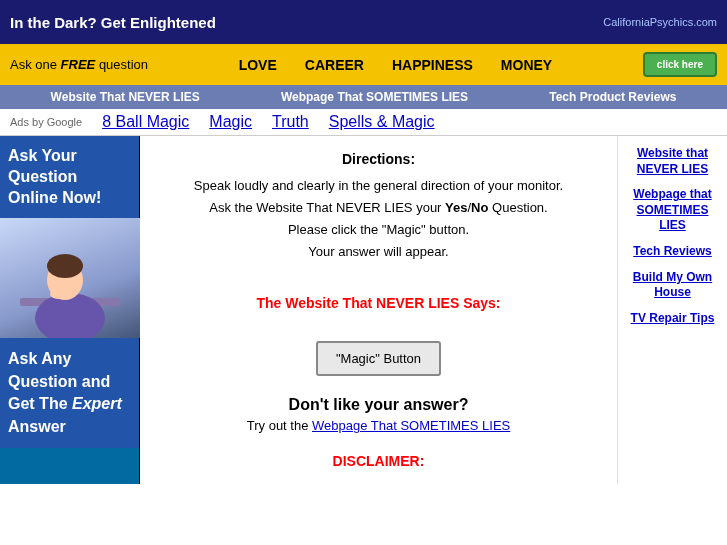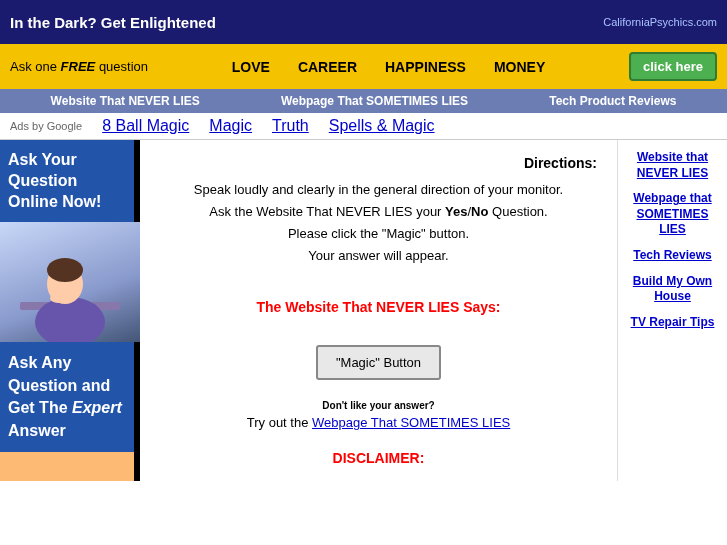--- a/index.html
+++ b/index.html
@@ -29,21 +29,21 @@
     .nav-ask { font-size: 13px; color: #000; }
     .nav-ask em { font-style: italic; font-weight: bold; color: #000; }
     .nav-links { display: flex; gap: 28px; flex: 1; justify-content: center; }
     .nav-link { font-size: 14px; font-weight: bold; color: #000; text-decoration: none; cursor: pointer; }
     .click-here-btn {
       background: #4caf50;
       color: #fff;
       border: 2px solid #2e7d32;
       border-radius: 4px;
       padding: 5px 12px;
-      font-size: 13px;
+      font-size: 10px;
       font-weight: bold;
       cursor: pointer;
     }
 
     
     .top-links-bar {
       background: #6b7db3;
       display: flex;
       align-items: center;
       justify-content: space-around;
@@ -72,22 +72,22 @@
     
     .main-layout {
       display: flex;
       width: 100%;
     }
 
     
     .left-sidebar {
       width: 140px;
       min-width: 140px;
-      background: #fdba74;
-      border-right: 6px solid #000000;
+      background: #0369a1;
+      border-right: 1px solid #000000;
     }
     .sidebar-banner {
       background: #2255aa;
       color: #fff;
       padding: 10px 8px;
       font-size: 16px;
       font-weight: bold;
       line-height: 1.3;
       text-align: left;
     }
@@ -121,21 +121,21 @@
 
     
     .main-content {
       flex: 1;
       padding: 15px 20px;
       background: #fff;
     }
     .directions-title {
       font-weight: bold;
       font-size: 14px;
-      text-align: right;
+      text-align: center;
       margin-bottom: 8px;
     }
     .directions-text {
       font-size: 13px;
       text-align: center;
       line-height: 1.7;
       color: #000;
       margin-bottom: 20px;
     }
     .never-lies-says {
@@ -152,21 +152,21 @@
     .magic-button {
       background: #e8e8e8;
       border: 2px solid #888;
       padding: 8px 18px;
       font-size: 13px;
       cursor: pointer;
       border-radius: 3px;
     }
     .dont-like {
       text-align: center;
-      font-size: 10px;
+      font-size: 16px;
       font-weight: bold;
       margin-bottom: 4px;
     }
     .sometimes-lies-link {
       text-align: center;
       font-size: 13px;
       margin-bottom: 20px;
     }
     .sometimes-lies-link a {
       color: #00c;

